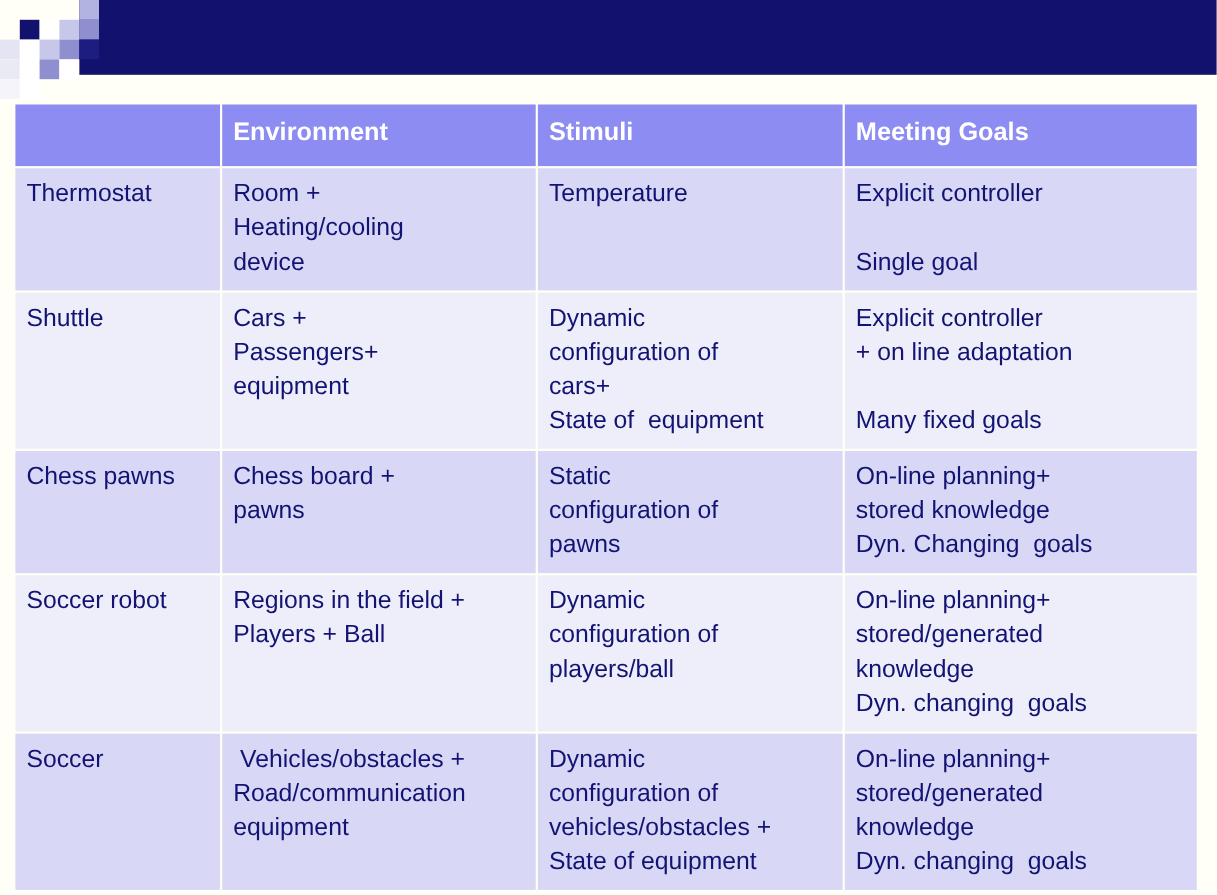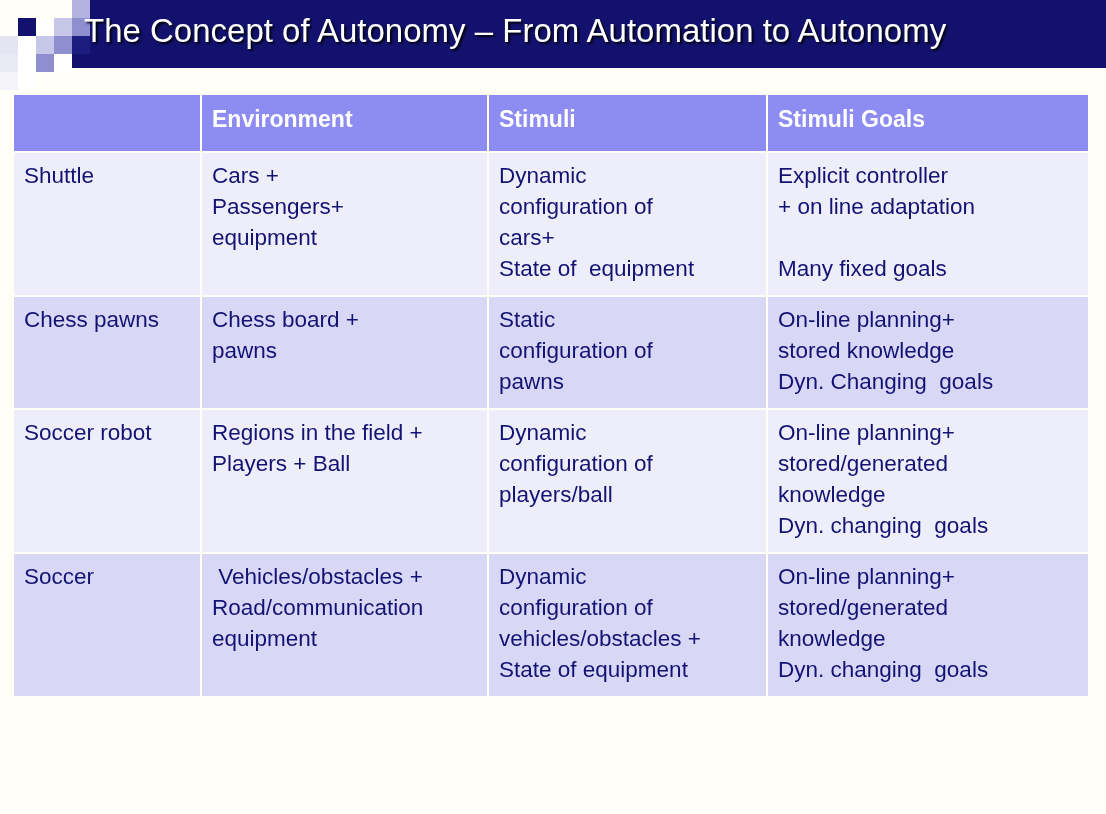--- a/index.html
+++ b/index.html
@@ -117,40 +117,45 @@
       <div class="deco-sq" style="left: 36px; top: 36px; background: rgb(199, 199, 234);"></div>
       <div class="deco-sq" style="left: 54px; top: 36px; background: rgb(143, 143, 207);"></div>
       <div class="deco-sq" style="left: 72px; top: 36px; background: rgb(29, 29, 128);"></div>
       <div class="deco-sq" style="left: 0px; top: 54px; background: rgb(234, 234, 245);"></div>
       <div class="deco-sq" style="left: 18px; top: 54px; background: rgb(255, 255, 255);"></div>
       <div class="deco-sq" style="left: 36px; top: 54px; background: rgb(143, 143, 207);"></div>
       <div class="deco-sq" style="left: 54px; top: 54px; background: rgb(255, 255, 255);"></div>
       <div class="deco-sq" style="left: 0px; top: 72px; background: rgb(244, 244, 250);"></div>
       <div class="deco-sq" style="left: 18px; top: 72px; background: rgb(255, 255, 255);"></div>
     </div>
-  <div class="title-text">The Concept of Autonomy –  From Automation to Autonomy</div>
 </div>
 
 <div class="tbl-wrap">
   <table class="autotable">
     <colgroup>
       <col class="col-a">
         <col class="col-b">
         <col class="col-c">
         <col class="col-d">
     </colgroup>
     <thead>
       <tr>
         <th></th>
         <th>Environment</th>
         <th>Stimuli</th>
-        <th>Stimuli Goals</th>
+        <th>Meeting Goals</th>
       </tr>
     </thead>
     <tbody id="table-body">
+        <tr class="band-dark">
+          <td>Thermostat</td>
+          <td><span class="cell-line">Room +</span><span class="cell-line">Heating/cooling</span><span class="cell-line">device</span></td>
+          <td><span class="cell-line">Temperature</span></td>
+          <td><span class="cell-line">Explicit controller</span><span class="cell-line blank">&nbsp;</span><span class="cell-line">Single goal</span></td>
+        </tr>
         <tr class="band-light">
           <td>Shuttle</td>
           <td><span class="cell-line">Cars +</span><span class="cell-line">Passengers+</span><span class="cell-line">equipment</span></td>
           <td><span class="cell-line">Dynamic</span><span class="cell-line">configuration of</span><span class="cell-line">cars+</span><span class="cell-line">State of  equipment</span></td>
           <td><span class="cell-line">Explicit controller</span><span class="cell-line">+ on line adaptation</span><span class="cell-line blank">&nbsp;</span><span class="cell-line">Many fixed goals</span></td>
         </tr>
         <tr class="band-dark">
           <td>Chess pawns</td>
           <td><span class="cell-line">Chess board +</span><span class="cell-line">pawns</span></td>
           <td><span class="cell-line">Static</span><span class="cell-line">configuration of</span><span class="cell-line">pawns</span></td>

